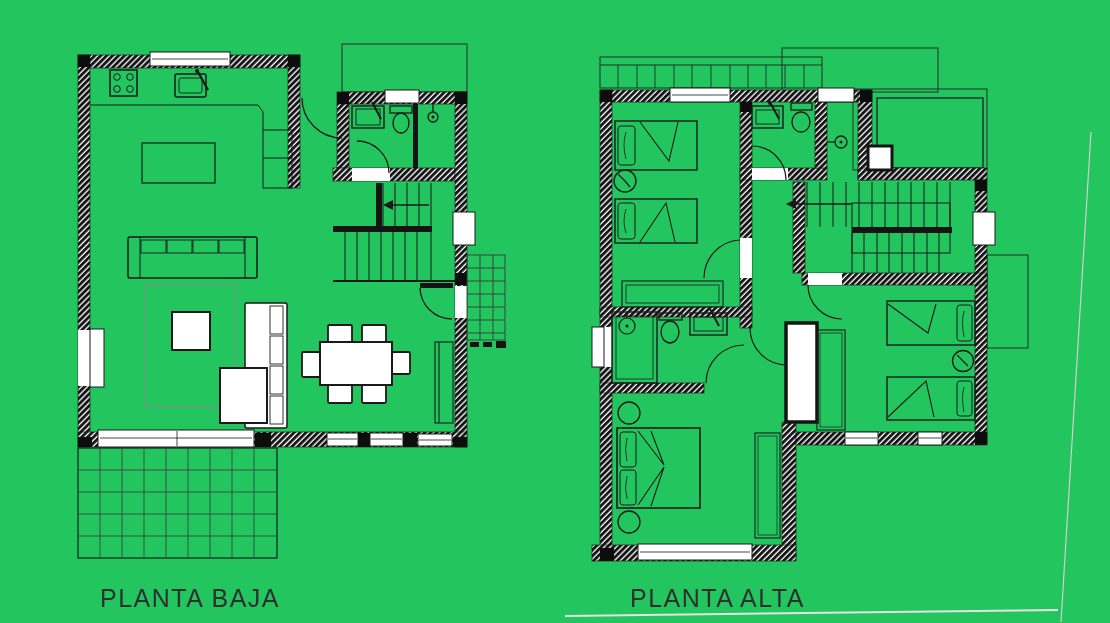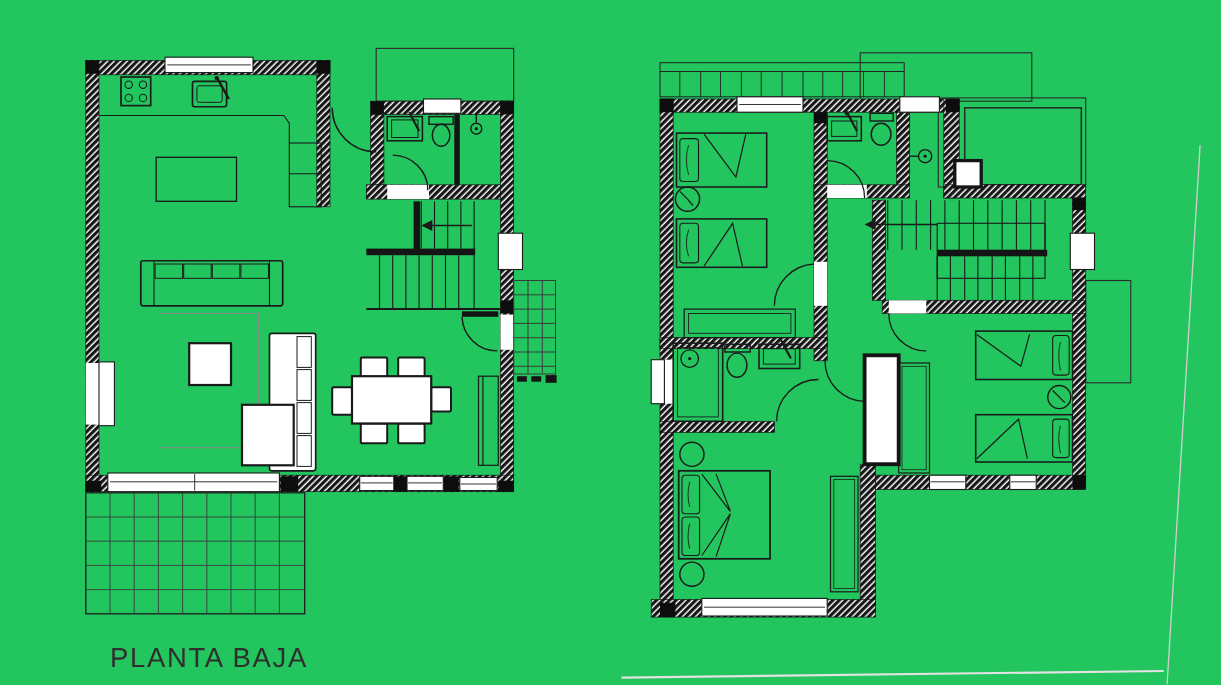--- a/index.html
+++ b/index.html
@@ -374,14 +374,15 @@
     </g>
   </g>
 
   <g fill="none">
     <path d="M1091 132 L1061 622" stroke="#cfcfcf" stroke-width="1.2"></path>
     <path d="M565 616 L1058 610" stroke="#e3e3e3" stroke-width="2"></path>
   </g>
 </svg>
 
 <div class="plan-label" id="label-baja">PLANTA BAJA</div>
+<div class="plan-label" id="label-alta">PLANTA ALTA</div>
 
 </div>
 
 </body></html>

